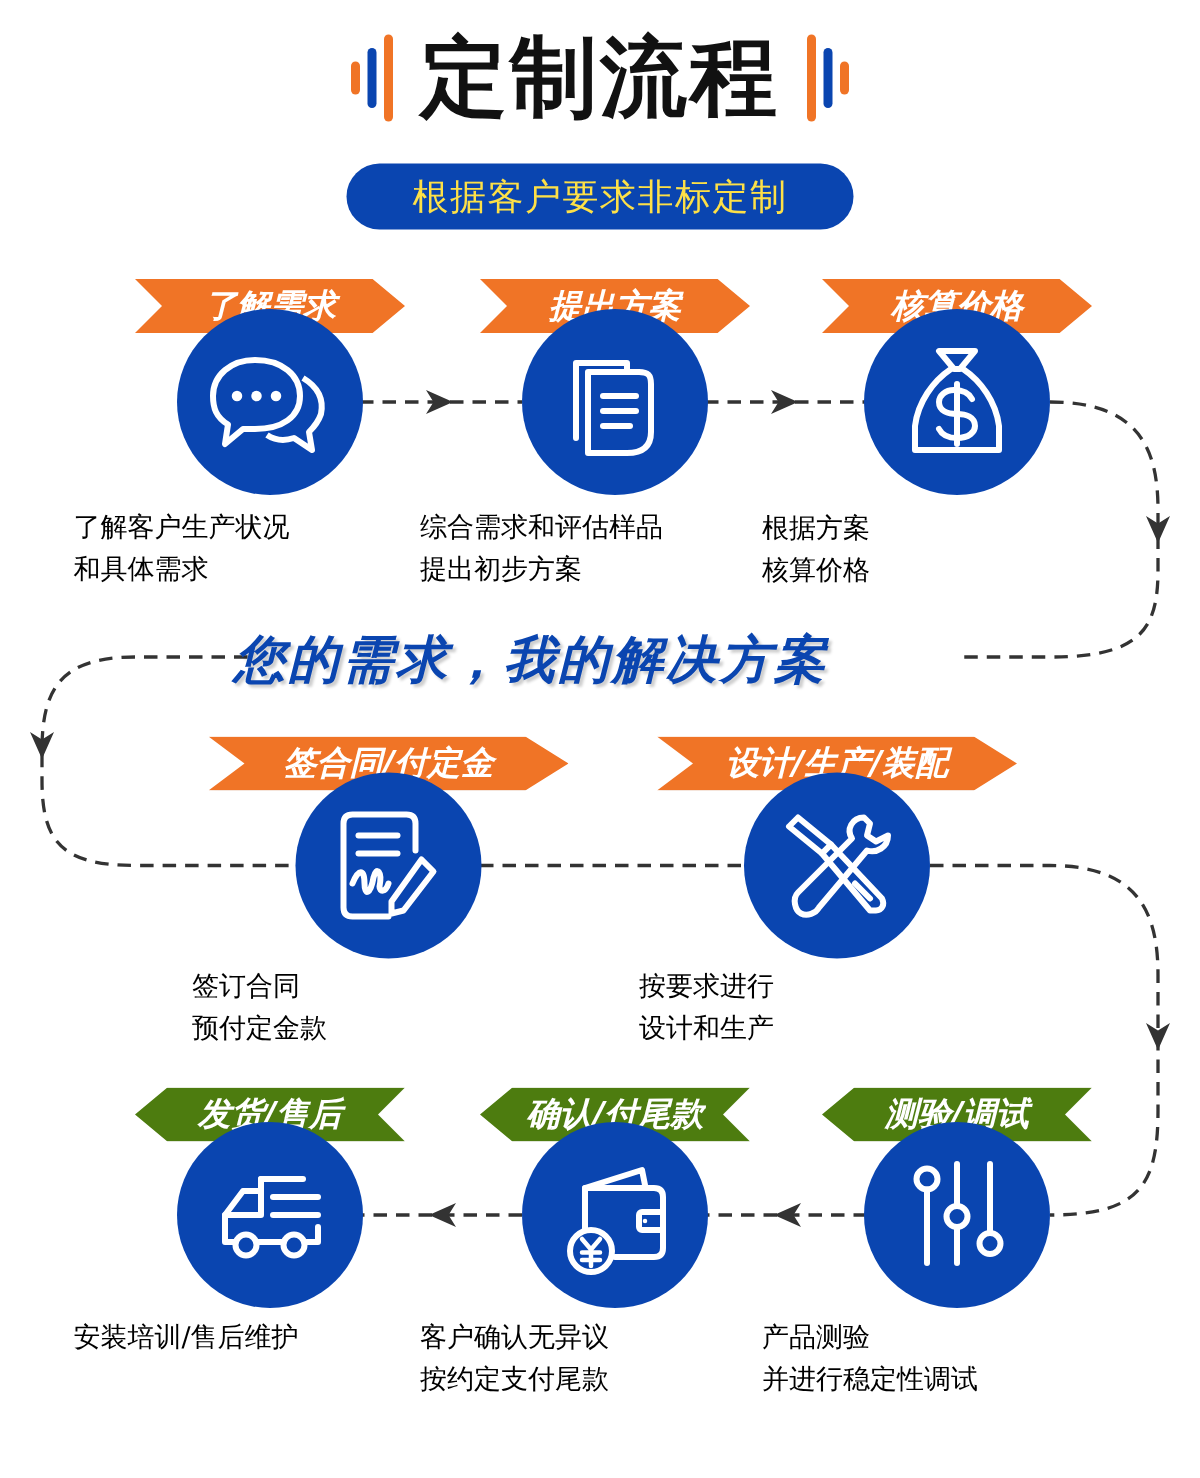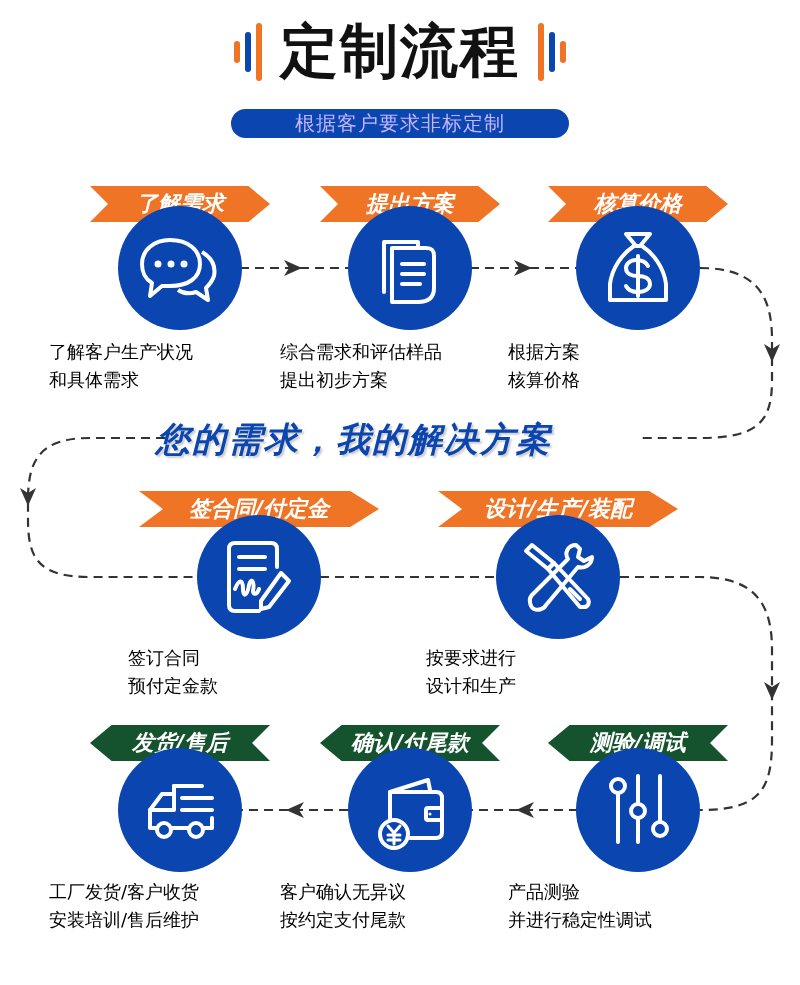--- a/index.html
+++ b/index.html
@@ -1,25 +1,25 @@
 <!DOCTYPE html>
 <html><head>
   <meta charset="utf-8">
   <style>
     html, body { margin: 0; padding: 0; background: #ffffff; }
     body { width: 800px; height: 985px; position: relative; overflow: hidden; font-family: "DejaVu Sans", "Liberation Sans", sans-serif; }
     .title-wrap { position: absolute; top: 22px; left: 0; width: 800px; height: 80px; display: flex; justify-content: center; gap: 18px; }
     .title { font-size: 58px; font-weight: bold; color: #111111; letter-spacing: 2px; line-height: 1; }
     .bars { display: flex; align-items: center; gap: 5px; height: 60px; }
     .bar { width: 6px; border-radius: 3px; }
-    .subtitle { position: absolute; top: 109px; left: 231px; width: 338px; height: 29px; border-radius: 22px; background: #0a45b0; color: #c4b5fd; font-size: 20px; display: flex; align-items: center; justify-content: center; letter-spacing: 1px; }
+    .subtitle { position: absolute; top: 109px; left: 231px; width: 338px; height: 44px; border-radius: 22px; background: #0a45b0; color: #fde047; font-size: 24px; display: flex; align-items: center; justify-content: center; letter-spacing: 1px; }
     svg.paths { position: absolute; left: 0; top: 0; width: 800px; height: 985px; }
     .ribbon { position: absolute; height: 36px; width: 180px; color: #fff; font-size: 22px; font-weight: bold; font-style: italic; display: flex; align-items: center; justify-content: center; filter: drop-shadow(2px 3px 2px rgba(0,0,0,0.25)); }
     .ribbon.right { clip-path: polygon(0 0, 88% 0, 100% 50%, 88% 100%, 0 100%, 10% 50%); background: #f07426; }
-    .ribbon.left { clip-path: polygon(12% 0, 100% 0, 90% 50%, 100% 100%, 12% 100%, 0 50%); background: #14532d; }
+    .ribbon.left { clip-path: polygon(12% 0, 100% 0, 90% 50%, 100% 100%, 12% 100%, 0 50%); background: #4d7c0f; }
     .circle { position: absolute; width: 124px; height: 124px; border-radius: 50%; background: #0a45b0; display: flex; align-items: center; justify-content: center; }
     .desc { position: absolute; width: 260px; text-align: left; font-size: 18px; color: #000000; line-height: 28px; }
     .slogan { position: absolute; top: 417px; left: 0; width: 708px; text-align: center; font-size: 34px; font-weight: bold; font-style: italic; color: #0a45b0; letter-spacing: 2px; text-shadow: 2px 2px 2px rgba(0,0,0,0.2); }
   </style>
 </head>
 <body>
 
 <div class="title-wrap">
   <div class="bars">
     <div class="bar" style="height:22px;background:#f07426;"></div>
@@ -198,16 +198,15 @@
       <line x1="42" y1="40" x2="72" y2="40"></line>
       <path d="M34,16 L34,24 L22,24 L10,40 L10,58 L16,58"></path>
       <path d="M10,40 L34,40 L34,24"></path>
       <path d="M32,58 L48,58"></path>
       <path d="M64,58 L72,58 L72,48"></path>
       <circle cx="24" cy="60" r="7"></circle>
       <circle cx="56" cy="60" r="7"></circle>
     </svg>
   </div>
   <div class="desc" style="left:49px;top:878px;">
-    <div>工厂发货/客户收货</div>
     <div>安装培训/售后维护</div>
   </div>
 </div>
 
 </body></html>

